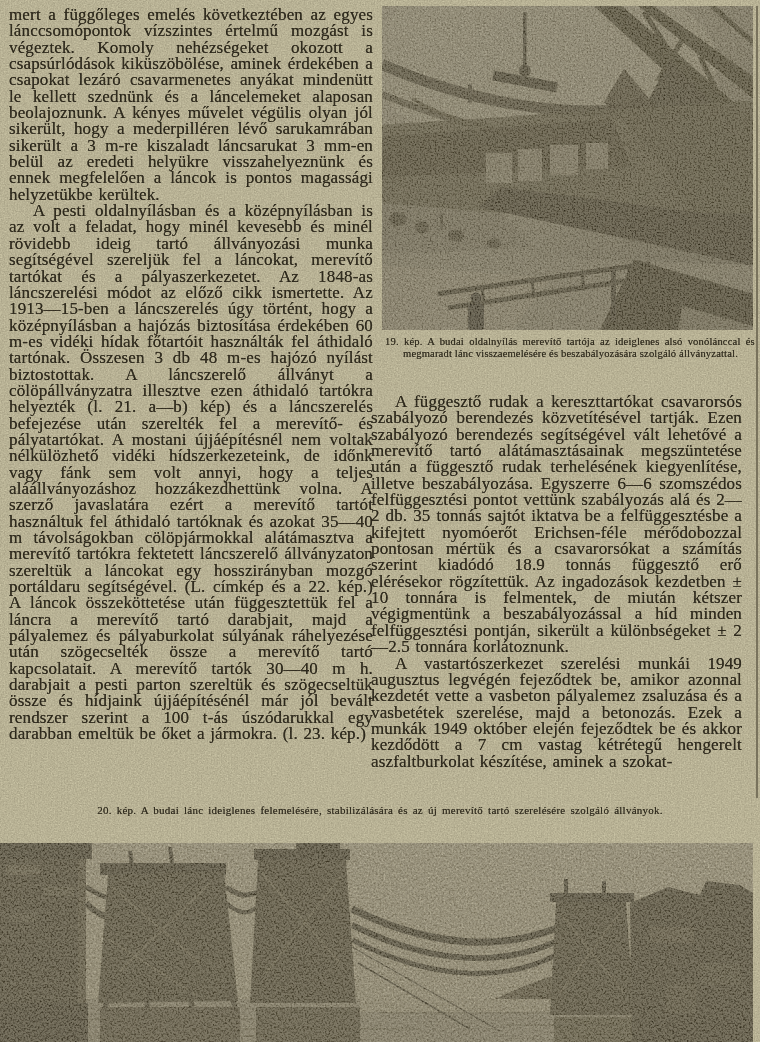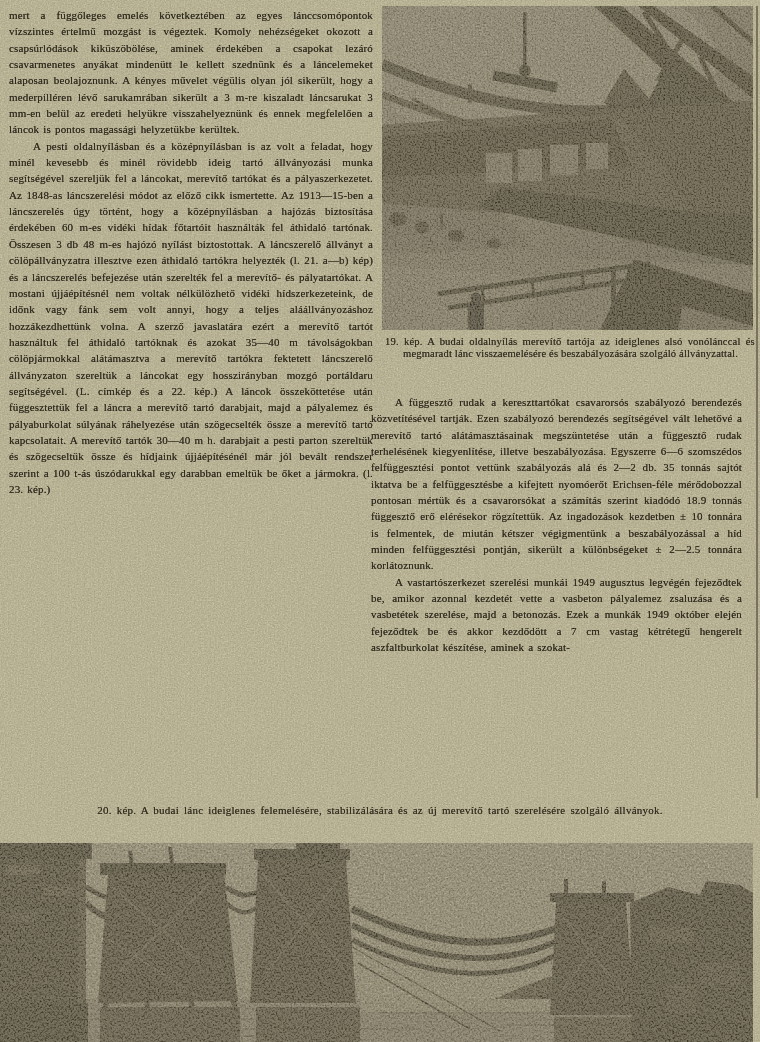--- a/index.html
+++ b/index.html
@@ -4,21 +4,21 @@
 <style>
   html,body{margin:0;padding:0;}
   body{background:#8d8874;}
   .page{
     position:relative; width:760px; height:1042px; margin:0 auto;
     background:#cbc5a6; overflow:hidden;
     font-family:"Liberation Serif","DejaVu Serif",serif;
     color:#211d12;
   }
   .bodytext{
-    font-size:11px; line-height:16.35px; text-align:justify;
+    font-size:17px; line-height:16.35px; text-align:justify;
     letter-spacing:0.15px; word-spacing:1.2px;
     text-shadow:0 0 0.45px rgba(30,26,16,0.85);
   }
   .bodytext p{margin:0;}
   .bodytext p.indent{text-indent:24px;}
   .col-left{position:absolute; left:9px; top:7px; width:364px;}
   .col-right-text{position:absolute; left:371px; top:394px; width:371px;}
   .photo19{position:absolute; left:382px; top:6px; width:371px; height:324px;}
   .photo20{position:absolute; left:0px; top:843px; width:753px; height:199px;}
   .photo19 svg,.photo20 svg{display:block;width:100%;height:100%;}

